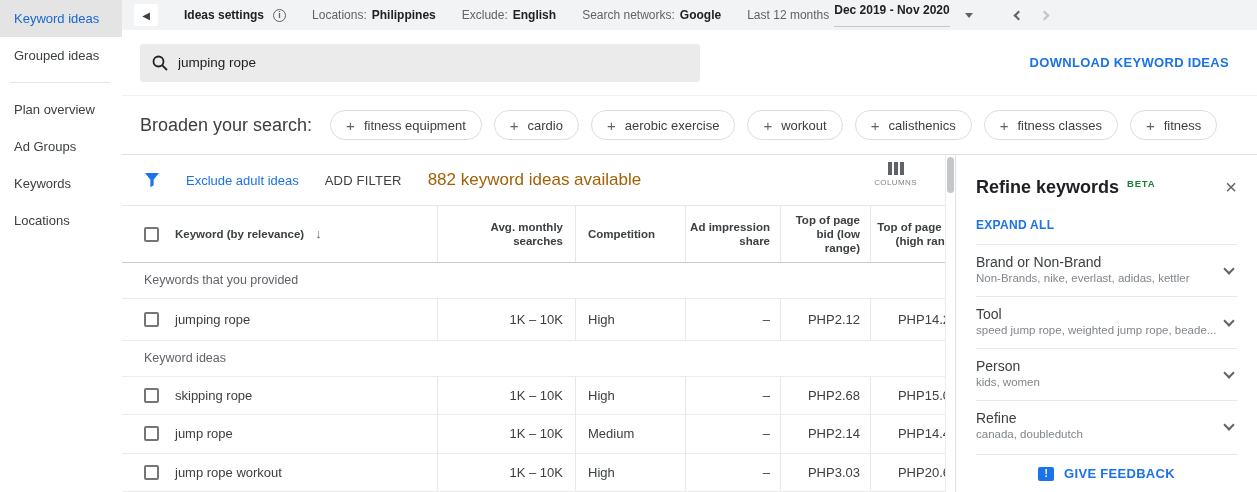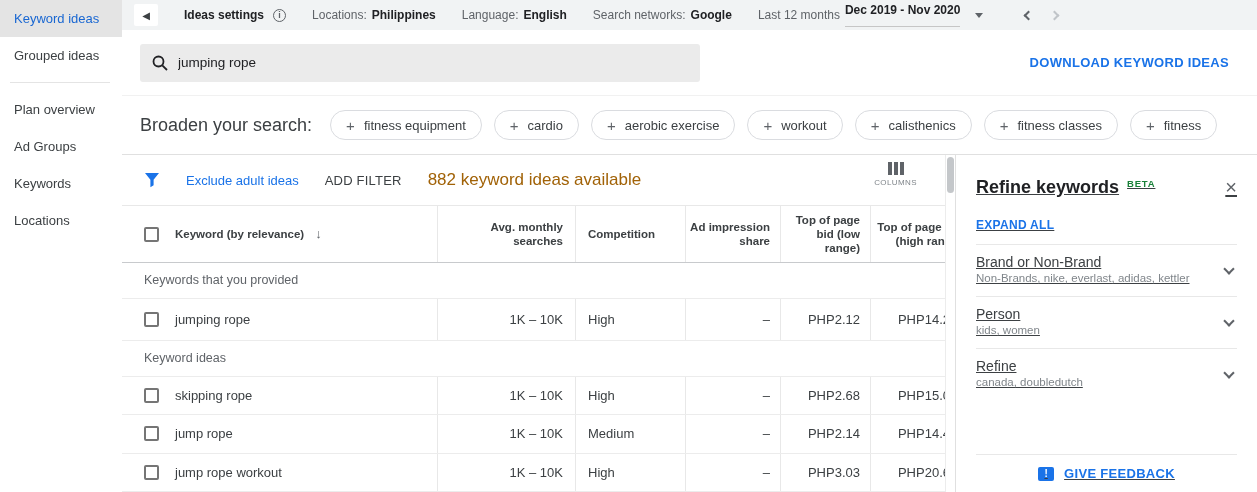--- a/index.html
+++ b/index.html
@@ -81,21 +81,21 @@
   .checkbox { width:15px; height:15px; border:2px solid #757575; border-radius:2px; background:#fff; flex:0 0 15px; cursor:pointer; }
   .sort-arrow { color:#5f6368; font-size:13px; font-weight:400; margin-left:8px; }
   .section-row { height:37px; display:flex; align-items:center; padding-left:22px; font-size:12.5px; color:#5f6368;
                  border-bottom:1px solid #ececec; }
   .trow { display:flex; height:40px; border-bottom:1px solid #ececec; font-size:13px; color:#3c4043; background:#fff; }
   .trow.first-of-section { height:44px; }
   .kw-text { font-size:13px; color:#3c4043; }
 
   
   .refine-panel { flex:1; border-left:1px solid #e0e0e0; background:#fff; display:flex; flex-direction:column;
-                  padding:0 20px; min-width:0;text-decoration:underline; }
+                  padding:0 20px; min-width:0; }
   .refine-head { display:flex; align-items:flex-start; margin-top:22px; }
   .refine-title { font-size:18px; font-weight:700; color:#202124; }
   .beta-badge { font-size:9.5px; font-weight:700; color:#188038; letter-spacing:.8px; margin-left:8px; margin-top:1px; }
   .close-x { margin-left:auto; color:#5f6368; font-size:20px; line-height:20px; cursor:pointer; }
   .expand-all { font-size:12px; font-weight:700; color:#1a73e8; letter-spacing:.3px; margin-top:20px; cursor:pointer; }
   .refine-groups { margin-top:12px; }
   .rgroup { border-top:1px solid #e8e8e8; height:52px; padding-top:8px; position:relative; cursor:pointer; }
   .rgroup-name { font-size:14px; color:#3c4043; line-height:18px; }
   .rgroup-values { font-size:11.5px; color:#80868b; line-height:15px; white-space:nowrap; overflow:hidden; max-width:250px; }
   .rgroup .chev-down { position:absolute; right:4px; top:20px; width:8px; height:8px;
@@ -127,21 +127,21 @@
       <span class="back-btn">◀</span>
       <span class="tb-group">
         <b>Ideas settings</b>
         <span class="info-icon">i</span>
       </span>
       <span class="tb-group">
         <span>Locations:</span>
         <b>Philippines</b>
       </span>
       <span class="tb-group">
-        <span>Language:</span>
+        <span>Exclude:</span>
         <b>English</b>
       </span>
       <span class="tb-group">
         <span>Search networks:</span>
         <b>Google</b>
       </span>
       <span class="tb-group">
         <span>Last 12 months</span>
         <b class="daterange-value">Dec 2019 - Nov 2020</b>
         <span class="caret-down"></span>
@@ -297,20 +297,25 @@
         </div>
         <div class="expand-all">EXPAND ALL</div>
 
         <div class="refine-groups">
           <div class="rgroup">
             <div class="rgroup-name">Brand or Non-Brand</div>
             <div class="rgroup-values">Non-Brands, nike, everlast, adidas, kettler</div>
             <span class="chev-down"></span>
           </div>
           <div class="rgroup">
+            <div class="rgroup-name">Tool</div>
+            <div class="rgroup-values">speed jump rope, weighted jump rope, beade...</div>
+            <span class="chev-down"></span>
+          </div>
+          <div class="rgroup">
             <div class="rgroup-name">Person</div>
             <div class="rgroup-values">kids, women</div>
             <span class="chev-down"></span>
           </div>
           <div class="rgroup">
             <div class="rgroup-name">Refine</div>
             <div class="rgroup-values">canada, doubledutch</div>
             <span class="chev-down"></span>
           </div>
         </div>

